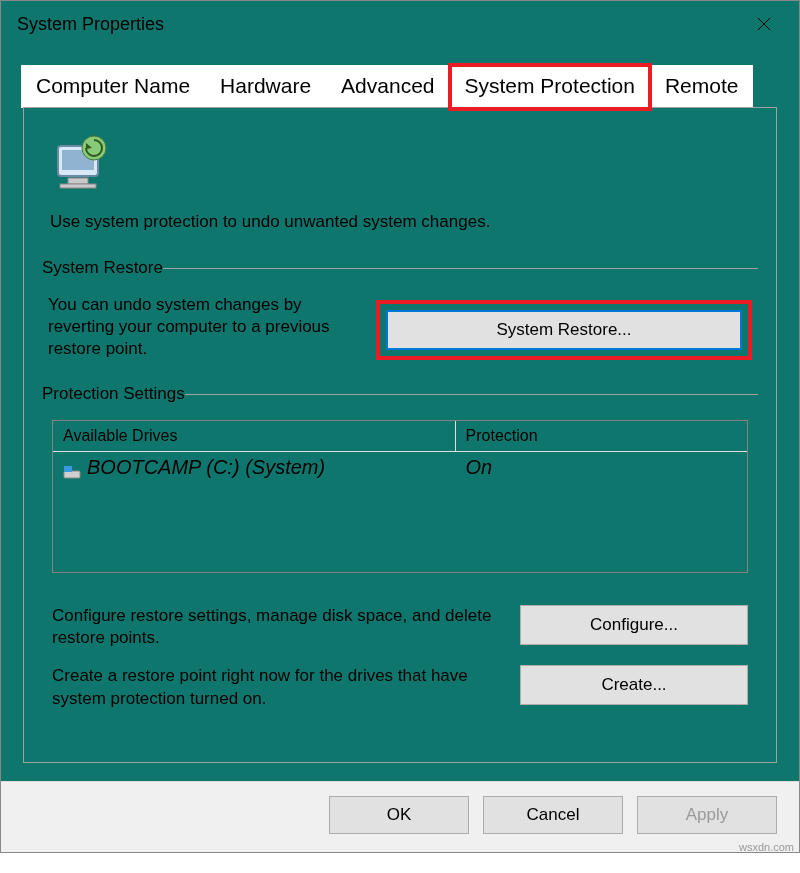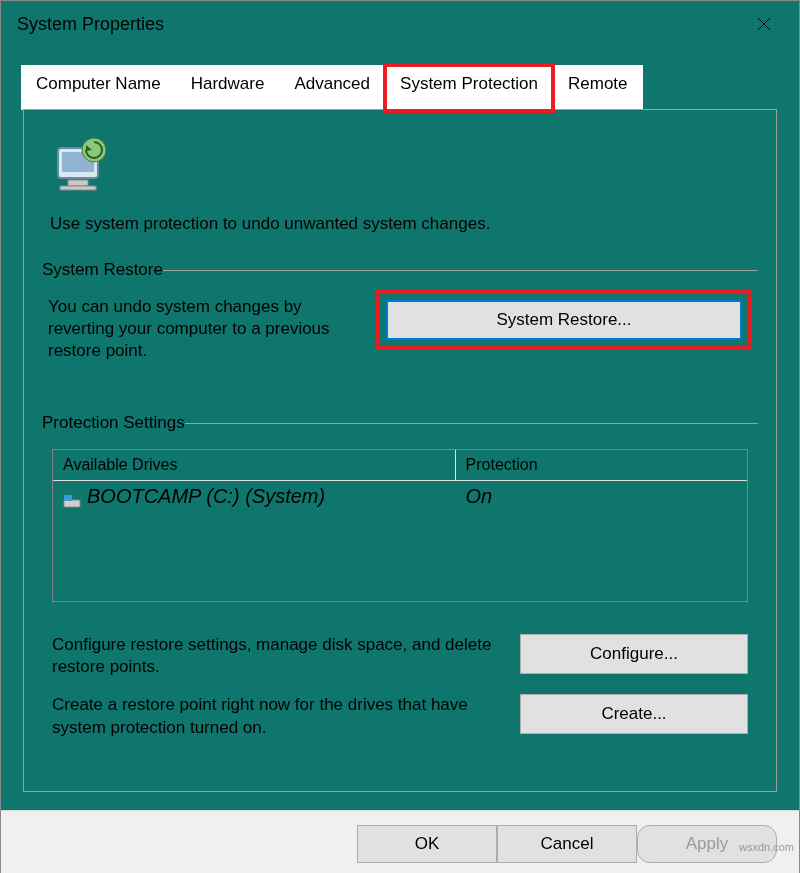--- a/index.html
+++ b/index.html
@@ -45,22 +45,22 @@
     border-bottom: none;
     position: relative;
   }
   .tabrow::after {
     content: "";
     position: absolute;
     left: 22px; right: 22px; bottom: 0;
     border-bottom: 1px solid #a0a0a0;
   }
   .tab {
-    padding: 8px 14px 16px 14px;
-    font-size: 17px;
+    padding: 8px 14px 10px 14px;
+    font-size: 21px;
     border: 1px solid transparent;
     border-bottom: none;
     position: relative;
     background: #fff;
     cursor: default;
     text-align: center;
   }
   .tab.active {
     border: 1px solid #a0a0a0;
     border-bottom: 1px solid #fff;
@@ -101,21 +101,21 @@
     font-size: 17px;
     margin-bottom: 16px;
   }
   .group-header .line {
     flex: 1;
     height: 1px;
     background: #a0a0a0;
   }
   .restore-row {
     display: flex;
-    align-items: center;
+    align-items: flex-end;
     gap: 14px;
     padding: 0 6px;
   }
   .restore-text {
     flex: 1;
     font-size: 17px;
     line-height: 1.3;
   }
   .btn {
     background: #e1e1e1;
@@ -190,33 +190,33 @@
     font-size: 17px;
     line-height: 1.3;
   }
   .action-row .btn {
     width: 228px;
     height: 40px;
   }
   .footer {
     display: flex;
     justify-content: flex-end;
+    gap: 14px;
     padding: 14px 22px 18px 22px;
     background: #f0f0f0;
     border-top: 1px solid #ddd;
   }
   .footer .btn {
     width: 140px;
     height: 38px;
     min-width: 0;
     font-size: 17px;
   }
   .footer .btn.disabled {
     color: #9a9a9a;
-    border-radius: 13px;
   }
   .watermark {
     position: absolute;
     right: 6px;
     bottom: 20px;
     font-size: 11px;
     color: #999;
   }
   .wrapper { position: relative; width: 800px; height: 873px; }
 </style>
@@ -266,21 +266,21 @@
         <span class="line"></span>
       </div>
       <div class="restore-row">
         <div class="restore-text">You can undo system changes by reverting your computer to a previous restore point.</div>
         <div class="restore-btn-wrap">
           <button class="btn focus">System Restore...</button>
         </div>
       </div>
     </div>
 
-    <div class="group" style="margin-top:51px;">
+    <div class="group" style="margin-top:24px;">
       <div class="group-header">
         <span>Protection Settings</span>
         <span class="line"></span>
       </div>
 
       <div class="drives-table">
         <div class="drives-header">
           <div class="col-drive">Available Drives</div>
           <div class="col-prot">Protection</div>
         </div>

